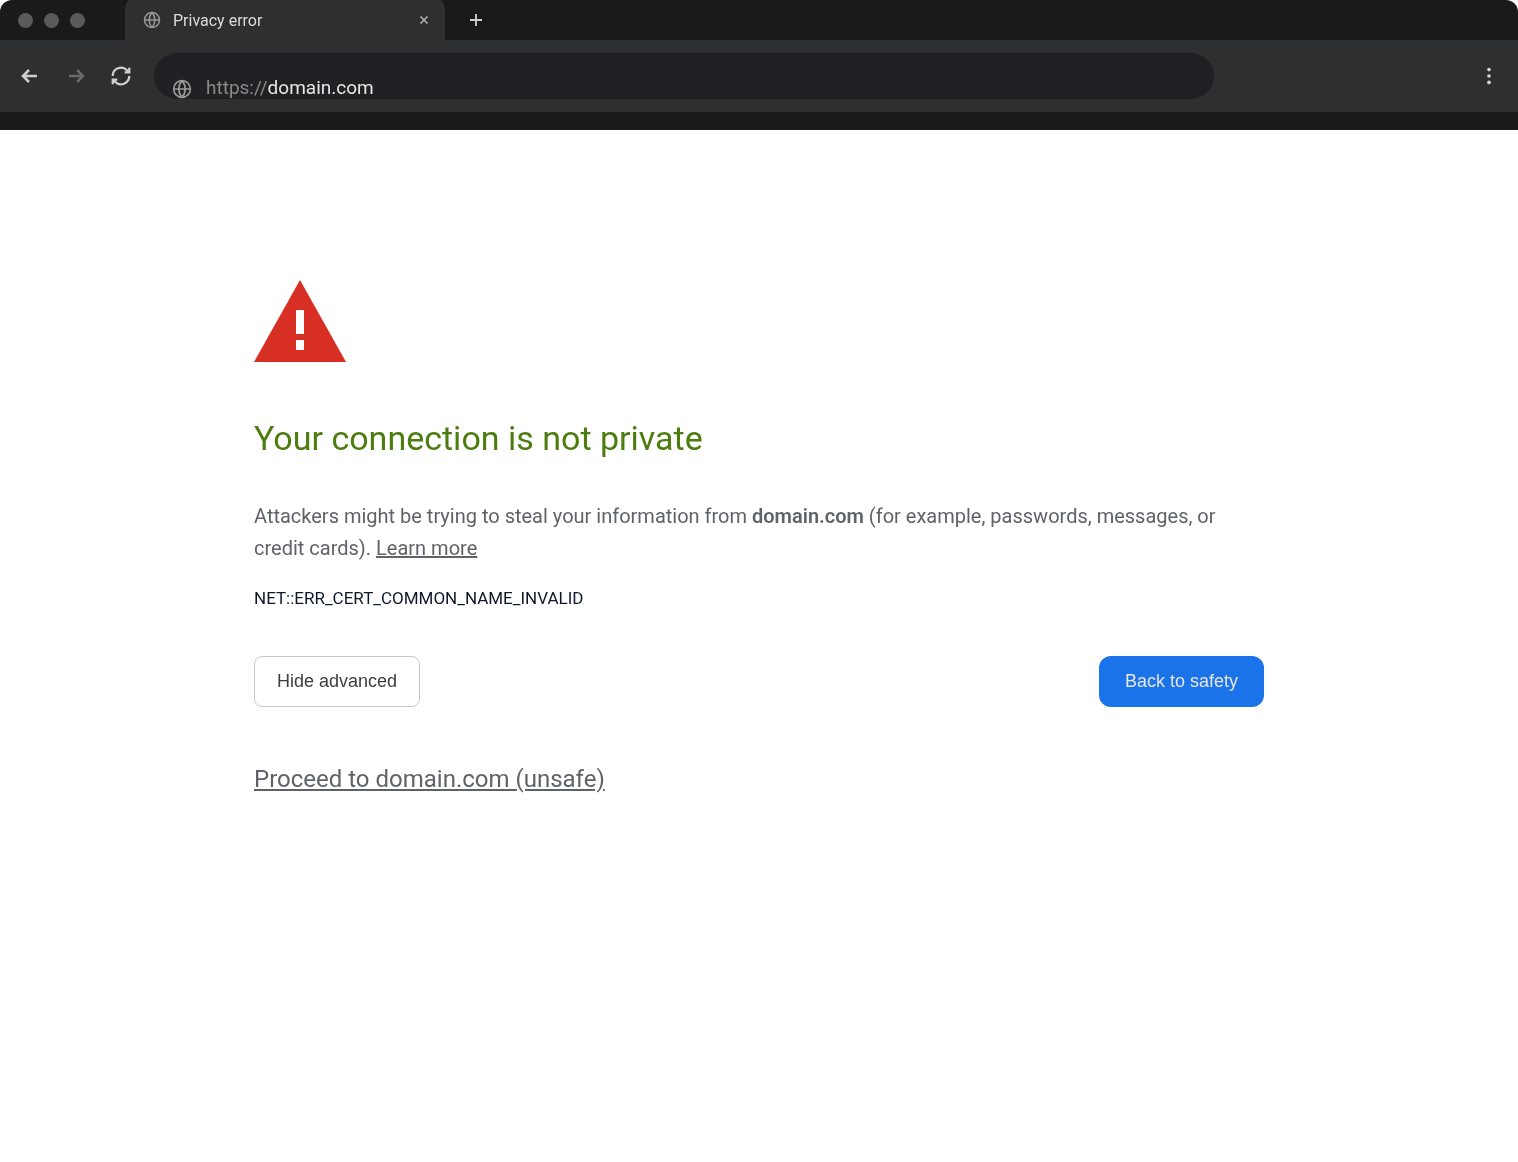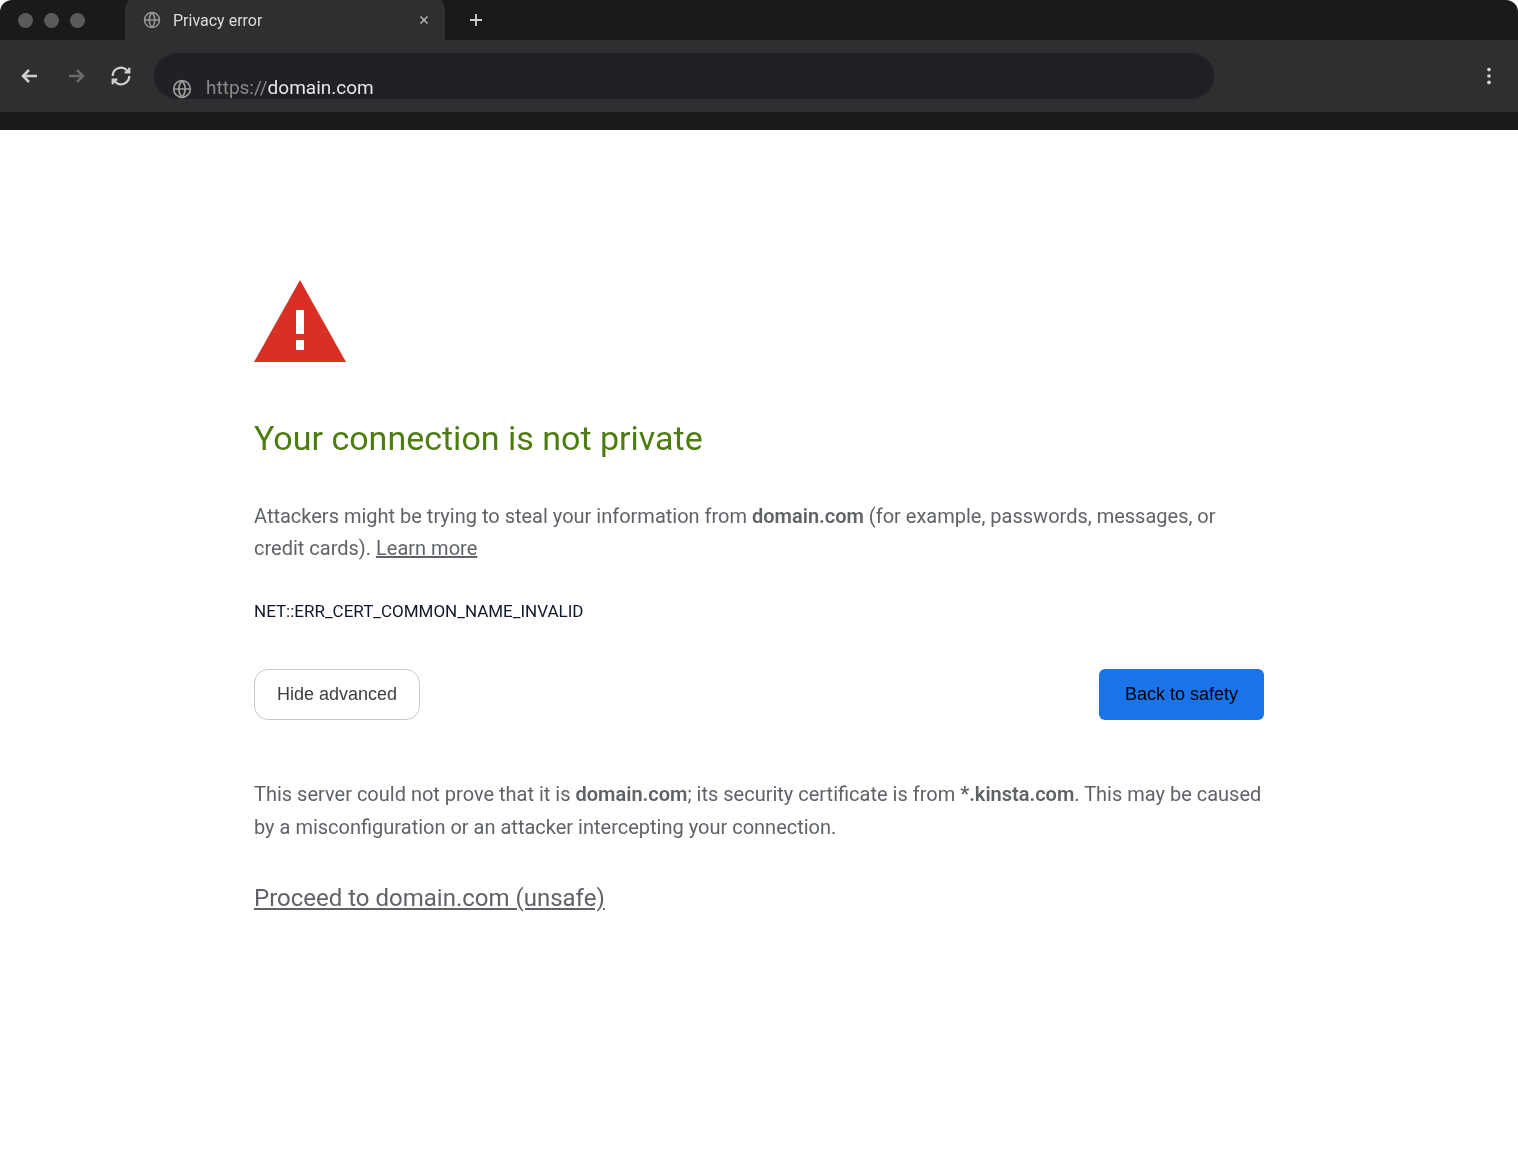--- a/index.html
+++ b/index.html
@@ -114,54 +114,54 @@
 h1 {
   font-size: 34px;
   font-weight: 400;
   color: #4d7c0f;
   margin-bottom: 42px;
 }
 .para {
   font-size: 20px;
   line-height: 1.6;
   color: #5f6368;
-  margin-bottom: 37px;
+  margin-bottom: 24px;
 }
 .para b { color: #5f6368; font-weight: 600; }
 .para a { color: #5f6368; text-decoration: underline; }
 .errcode {
   font-size: 17px;
   color: #0f172a;
   margin-top: 22px;
   margin-bottom: 48px;
 }
 .button-row {
   display: flex;
   justify-content: space-between;
   margin-bottom: 58px;
 }
 .btn-secondary {
   background: #fff;
   border: 1px solid #c8c8c8;
   color: #1a73e8;
   font-size: 18px;
   padding: 14px 22px;
-  border-radius: 14px;
+  border-radius: 8px;
   cursor: pointer;
   color:#1a73e8;
 }
 .btn-secondary { color:#1a73e8; }
 .btn-hide { color:#3c4043; }
 .btn-primary {
   background: #1a73e8;
   border: none;
-  color: #000000;
+  color: #e5e5e5;
   font-size: 18px;
   padding: 14px 26px;
-  border-radius: 6px;
+  border-radius: 12px;
   cursor: pointer;
 }
 .details {
   font-size: 20px;
   line-height: 1.65;
   color: #5f6368;
   margin-bottom: 40px;
 }
 .details b { font-weight: 600; }
 .proceed {
@@ -255,19 +255,16 @@
       <span>Attackers might be trying to steal your information from </span><b>domain.com</b><span> (for example, passwords, messages, or credit cards). </span><a href="#">Learn more</a>
     </p>
 
     <div class="errcode">NET::ERR_CERT_COMMON_NAME_INVALID</div>
 
     <div class="button-row">
       <button class="btn-secondary btn-hide">Hide advanced</button>
       <button class="btn-primary">Back to safety</button>
     </div>
 
-    <p class="details">
-      <span>This server could not prove that it is </span><b>domain.com</b><span>; its security certificate is from </span><b>*.kinsta.com</b><span>. This may be caused by a misconfiguration or an attacker intercepting your connection.</span>
-    </p>
 
     <a href="#" class="proceed">Proceed to domain.com (unsafe)</a>
   </div>
 </div>
 
 </body></html>

